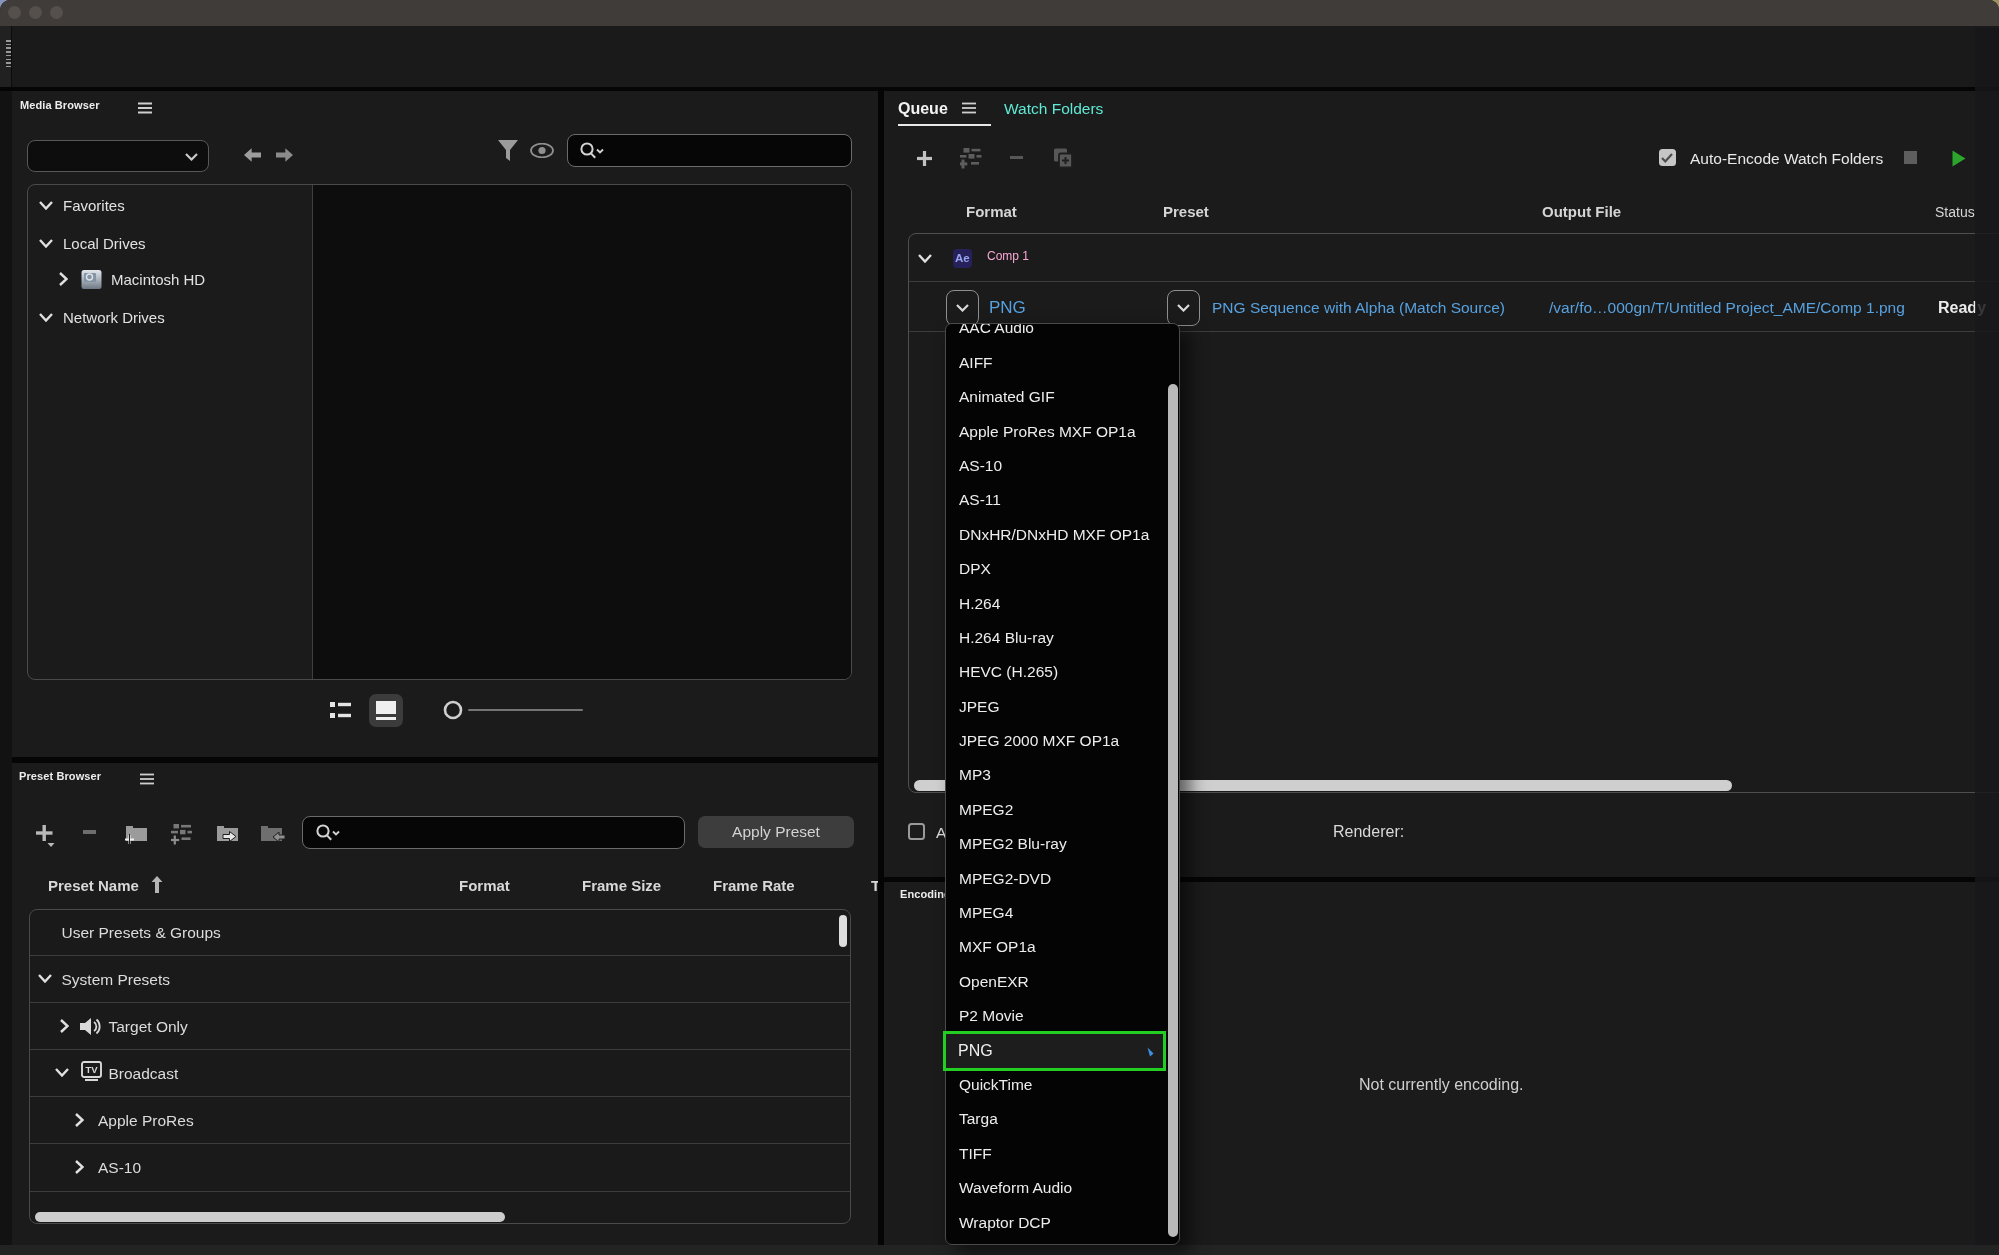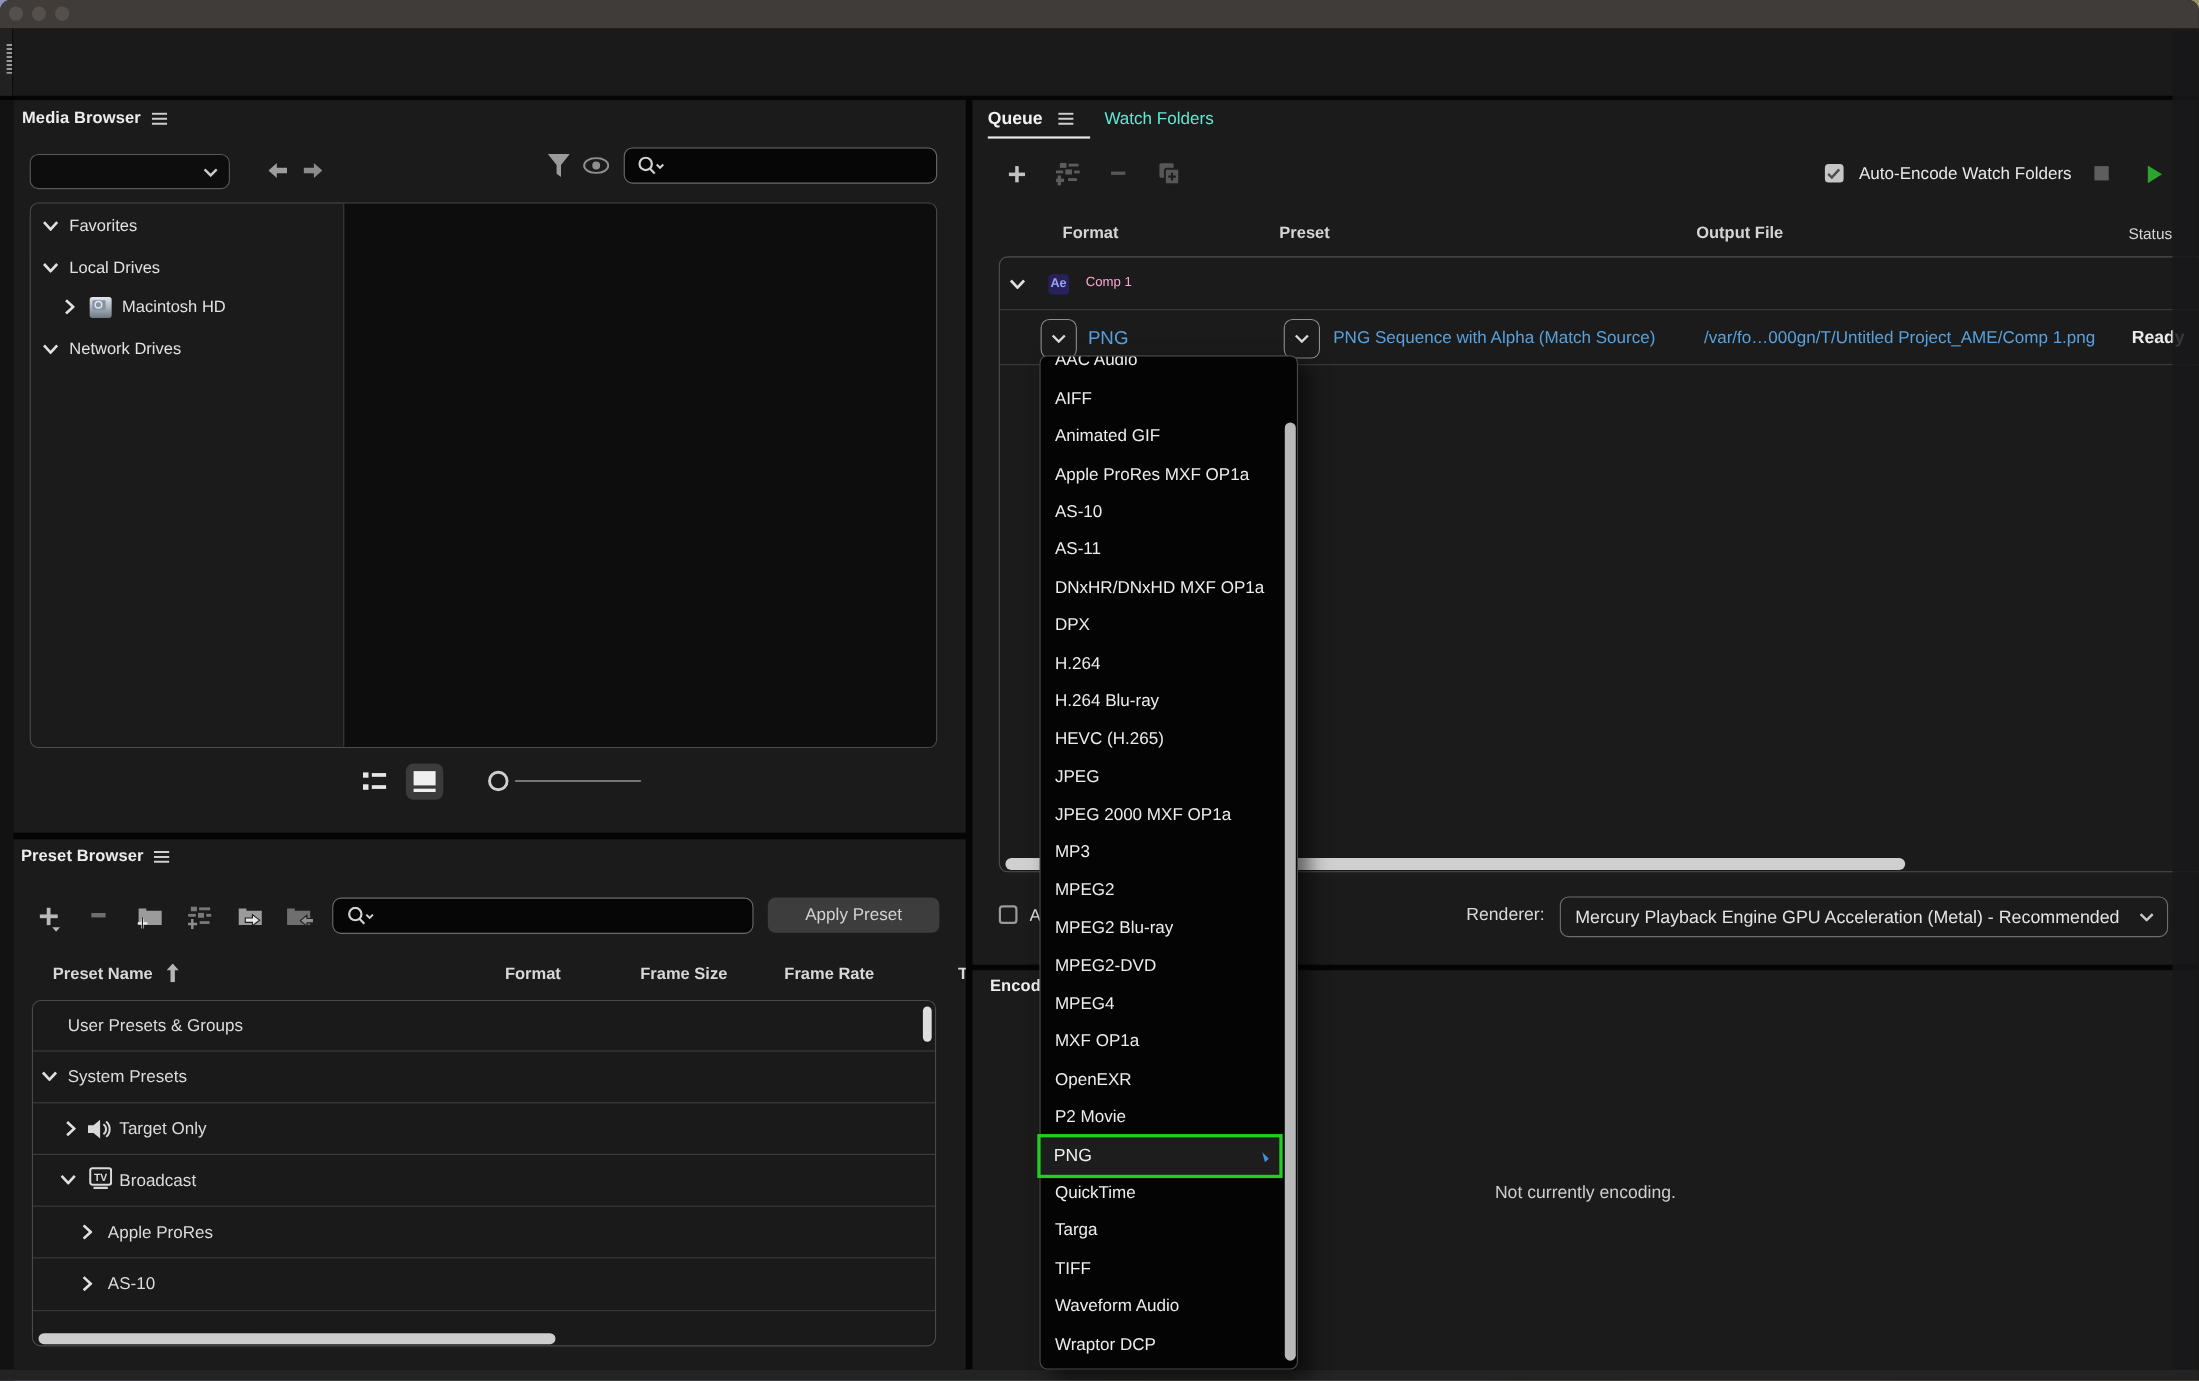--- a/index.html
+++ b/index.html
@@ -9,21 +9,21 @@
   #win { position:absolute; inset:0; background:#050505; border-radius:10px 10px 0 0; overflow:hidden; }
   #titlebar { position:absolute; left:0; top:0; width:1999px; height:26px; background:#403c39; }
   .tl { position:absolute; top:5.8px; width:13px; height:13px; border-radius:50%; background:#55504c; }
   #tabstrip { position:absolute; left:0; top:26px; width:1999px; height:61px; background:#1a1a1a; }
   #gutter { position:absolute; left:0; top:0; width:12px; height:61px; background:#212121; border-right:1px solid #0c0c0c; }
   .grip { position:absolute; left:6px; top:14px; width:5px; height:27px;
           background:repeating-linear-gradient(180deg,#9a9a9a 0 1.6px,transparent 1.6px 3.7px); }
   #wstab { position:absolute; left:861px; top:2px; width:227px; height:59px; background:#232323; border-right:1px solid #111; }
   #wstab .t { position:absolute; left:34px; top:47%; transform:translateY(-50%); font-size:14.5px; font-weight:700; color:#e4e4e4; letter-spacing:.1px;}
   .panel { position:absolute; background:#1b1b1c; }
-  .ptitle { font-size:15px; font-weight:700; color:#ededed; letter-spacing:.1px; }
+  .ptitle { font-size:11px; font-weight:700; color:#ededed; letter-spacing:.1px; }
   svg { display:block; }
   .ham { position:absolute; }
   .txt { position:absolute; white-space:nowrap; }
   .mi { height:34.4px; line-height:34.4px; padding-left:13px; font-size:15.5px; color:#ededed; white-space:nowrap; }
 </style>
 </head>
 <body>
 <div id="win">
   <div id="titlebar">
     <div class="tl" style="left:7.5px;"></div>
@@ -317,26 +317,20 @@
       </div>
       <span class="txt" style="left:303px; top:65px; font-size:15.5px; color:#57a1de;">PNG Sequence with Alpha (Match Source)</span>
       <span class="txt" style="left:640px; top:65px; font-size:15.5px; color:#57a1de;">/var/fo…000gn/T/Untitled Project_AME/Comp 1.png</span>
       <span class="txt" style="left:1029px; top:65px; font-size:16px; font-weight:700; color:#ececec;">Ready</span>
       <div class="abs" style="left:5px; top:546px; width:818px; height:10.5px; background:#cfcfcf; border-radius:5.5px;"></div>
     </div>
 
     <div class="abs" style="left:24px; top:732px; width:17px; height:17px; border:2px solid #9a9a9a; border-radius:3.5px;"></div>
     <span class="txt" style="left:52px; top:733px; font-size:15.5px; color:#dcdcdc; width:10px; overflow:hidden;">Auto</span>
     <span class="txt" style="left:449px; top:731.5px; font-size:16px; color:#d9d9d9;">Renderer:</span>
-    <div class="abs" style="left:534px; top:724px; width:553px; height:37px; border:1.5px solid #6f6f6f; border-radius:8px; background:#1b1b1c;">
-      <span class="txt" style="left:13px; top:8.5px; font-size:16.2px; color:#e3e3e3;">Mercury Playback Engine GPU Acceleration (Metal) - Recommended</span>
-      <svg class="abs" style="right:12px; top:14px;" width="13" height="8" viewBox="0 0 13 8">
-          <path d="M1 1 L6.5 6.5 L12 1" fill="none" stroke="#c9c9c9" stroke-width="2.2"></path>
-        </svg>
-    </div>
   </div>
 
   <div id="enc" class="panel" style="left:884px; top:882px; width:1115px; height:363px;">
     <span class="txt ptitle" style="left:16px; top:6px;">Encoding</span>
     <span class="txt" style="left:475px; top:194px; font-size:16px; color:#cfcfcf;">Not currently encoding.</span>
   </div>
 
   <div class="abs" style="left:1975px; top:28px; width:24px; height:1217px; background:#17171a; opacity:.85;"></div>
 
   <div class="abs" style="left:0; top:91px; width:12px; height:1164px; background:#121213;"></div>

